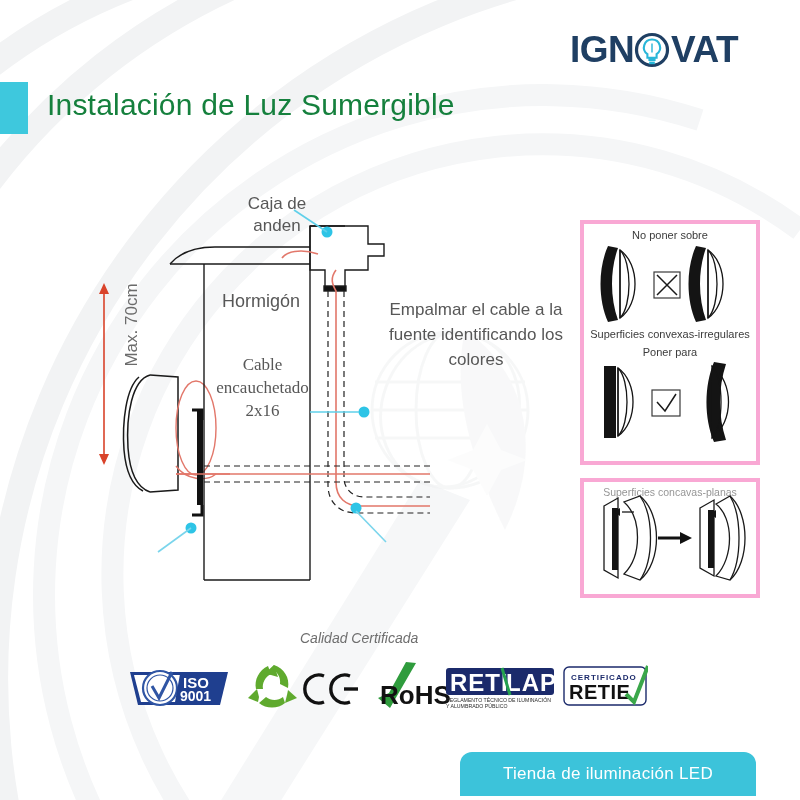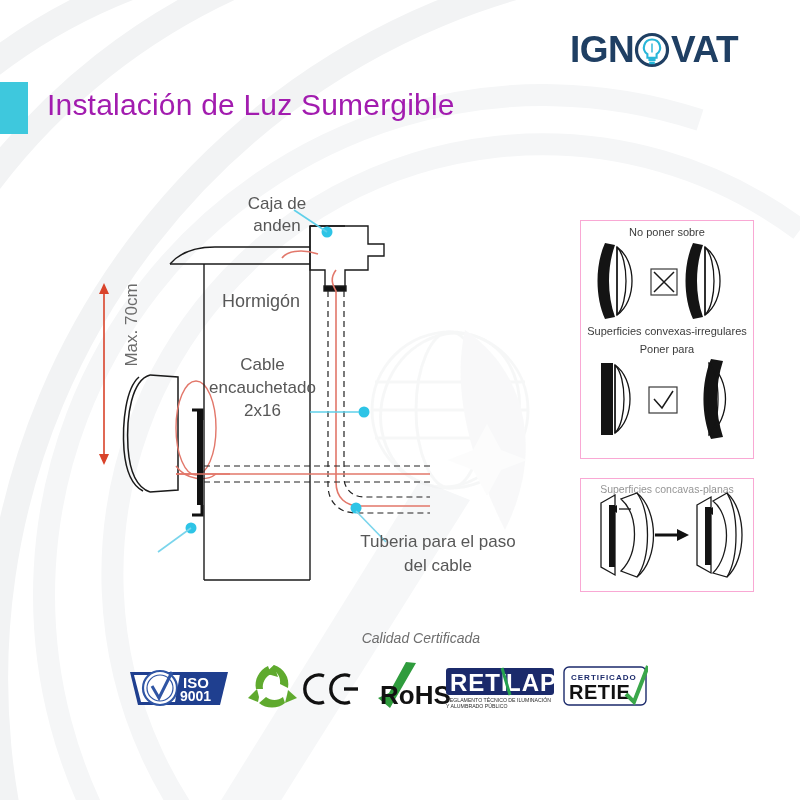--- a/index.html
+++ b/index.html
@@ -18,54 +18,54 @@
 
   
   #logo{position:absolute;left:570px;top:26px;width:200px;height:50px;}
 
   #title-accent{
     position:absolute;left:0px;top:82px;width:28px;height:52px;
     background:#3ec8dd;
   }
   #page-title{
     position:absolute;left:47px;top:88px;
-    font-size:30px;color:#a21caf;letter-spacing:.2px;white-space:nowrap;
+    font-size:30px;color:#15803d;letter-spacing:.2px;white-space:nowrap;
     font-family:"Liberation Sans", sans-serif;font-weight:400;
   }
 
   
   #diagram{position:absolute;left:0px;top:170px;width:580px;height:440px;}
 
   
   .dlabel{position:absolute;color:#575757;font-size:17px;line-height:22px;text-align:center;}
   #lbl-caja{left:222px;top:193px;width:110px;}
   #lbl-hormigon{left:196px;top:290px;width:130px;font-size:18px;}
-  #lbl-cable{left:200px;top:353px;width:125px;line-height:23px;}
+  #lbl-cable{left:200px;top:353px;width:125px;line-height:23px;font-family:Liberation Serif, serif;}
   #lbl-empalmar{left:382px;top:297px;width:188px;line-height:25px;font-size:17px;}
   #lbl-tuberia{left:358px;top:530px;width:160px;line-height:24px;}
   #lbl-soporte{left:72px;top:552px;width:130px;line-height:24px;}
   #lbl-max{
     position:absolute;left:62px;top:315px;width:140px;
     color:#6b6b6b;font-size:17px;text-align:center;
     transform:rotate(-90deg);transform-origin:center center;
   }
 
   
-  .panel{position:absolute;border:1px solid #f9a8d4;background:rgba(255,255,255,.45);text-decoration:underline;}
+  .panel{position:absolute;border:4px solid #f9a8d4;background:rgba(255,255,255,.45);text-decoration:underline;}
   #panel-surfaces{left:580px;top:220px;width:172px;height:237px;}
   #panel-mount{left:580px;top:478px;width:172px;height:112px;}
   .ptxt{position:absolute;width:100%;text-align:center;color:#3b3b3b;}
   #p1-t1{top:5px;font-size:11px;}
   #p1-t2{top:104px;font-size:11px;}
   #p1-t3{top:122px;font-size:11px;}
   #p1-t4{top:218px;font-size:10.5px;margin-top:44px;}
 
   
   #calidad{
-    position:absolute;left:300px;top:630px;width:180px;text-align:right;
+    position:absolute;left:300px;top:630px;width:180px;text-align:left;
     font-style:italic;font-size:14px;color:#6e6e6e;
   }
   #certs{position:absolute;left:128px;top:662px;width:520px;height:50px;}
 
   
   #banner{
     position:absolute;left:460px;top:752px;width:296px;height:44px;
     background:#3cc3da;border-radius:12px 12px 0 0;
     display:flex;align-items:center;justify-content:center;
     color:#ffffff;font-size:17px;letter-spacing:.3px;
@@ -182,21 +182,21 @@
     <circle cx="364" cy="242" r="5.5" fill="#2ec4e6"></circle>
     <line x1="359" y1="242" x2="310" y2="242" stroke="#5fd0ea" stroke-width="1.6"></line>
 
     <circle cx="356" cy="338" r="5.5" fill="#2ec4e6"></circle>
     <line x1="356" y1="341" x2="386" y2="372" stroke="#7ad5ec" stroke-width="1.6"></line>
   </svg>
 
   <div class="dlabel" id="lbl-caja">Caja de anden</div>
   <div class="dlabel" id="lbl-hormigon">Hormigón</div>
   <div class="dlabel" id="lbl-cable">Cable encauchetado 2x16</div>
-  <div class="dlabel" id="lbl-tuberia">Tuberia para el paso del cable</div>
+  <div class="dlabel" id="lbl-empalmar">Empalmar el cable a la fuente identificando los colores</div>
   <div id="lbl-max">Max. 70cm</div>
 
   <div class="panel" id="panel-surfaces">
     <div class="ptxt" id="p1-t1">No poner sobre</div>
     <div class="ptxt" id="p1-t2">Superficies convexas-irregulares</div>
     <div class="ptxt" id="p1-t3">Poner para</div>
     <div class="ptxt" id="p1-t4">Superficies concavas-planas</div>
 
     <svg style="position:absolute;left:0;top:18px;width:172px;height:84px;" viewBox="0 0 172 84">
 
@@ -300,14 +300,17 @@
     </g>
 
     <g>
       <rect x="436" y="5" width="82" height="38" rx="5" fill="#ffffff" stroke="#1b2a6b" stroke-width="1.4"></rect>
       <text x="443" y="18" font-family="Liberation Sans, sans-serif" font-size="8" font-weight="bold" fill="#1b2a6b" letter-spacing="1">CERTIFICADO</text>
       <text x="441" y="37" font-family="Liberation Sans, sans-serif" font-size="20" font-weight="bold" fill="#111" letter-spacing="0.5">RETIE</text>
       <path d="M498 32 L506 40 L520 4" fill="none" stroke="#3aa74a" stroke-width="4"></path>
     </g>
   </svg>
 
+  <div id="banner">
+    <span>Tienda de iluminación LED</span>
+  </div>
 
 </div>
 
 </body></html>

